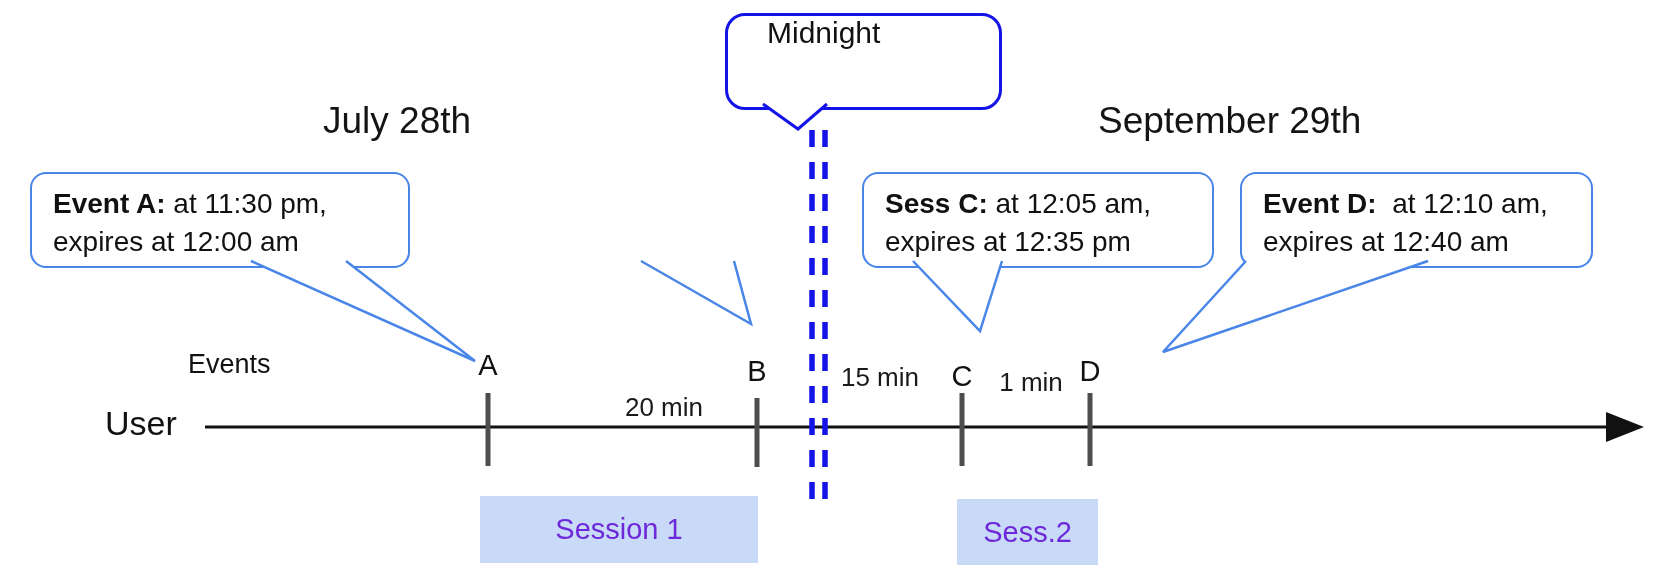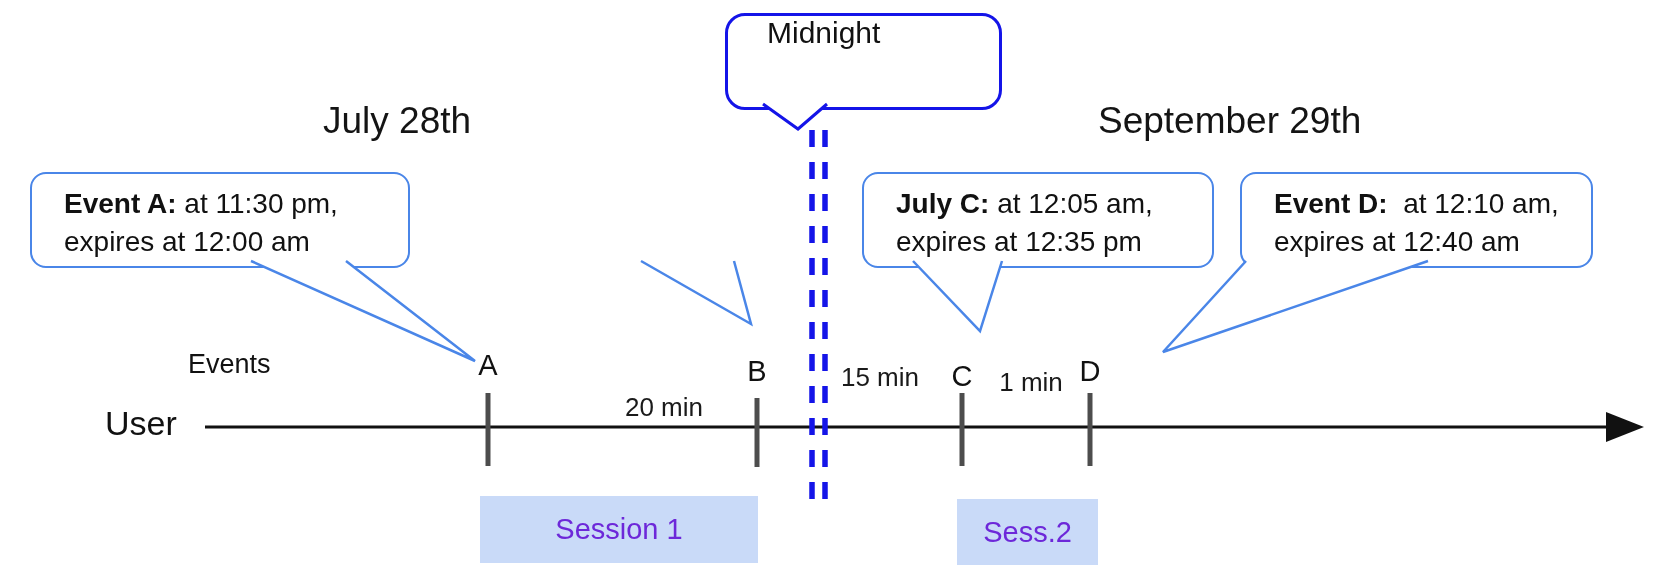--- a/index.html
+++ b/index.html
@@ -28,21 +28,21 @@
     padding-left:39px;
     font-size:30px;
   }
   .callout{
     position:absolute;
     top:172px;height:96px;
     box-sizing:border-box;
     border:2.5px solid #4a86e8;
     border-radius:16px;
     background:#fff;
-    padding:11px 6px 0 32px;
+    padding:11px 6px 0 21px;
     font-size:28px;
     line-height:38px;
     white-space:nowrap;
   }
   .callout .ln{display:block;}
   .callout b{font-weight:bold;}
   .callout span{white-space:pre-wrap;}
   .events-label{position:absolute;left:188px;top:349px;font-size:27px;}
   .user-label{position:absolute;left:105px;top:404px;font-size:34px;}
   .tick-label{
@@ -83,21 +83,21 @@
     <span>Midnight</span>
   </div>
 
   <div class="callout" style="left:30px;width:380px;">
     <span class="ln"><b>Event A:</b><span> at 11:30 pm,</span></span>
     <span class="ln">expires at 12:00 am</span>
   </div>
 
 
   <div class="callout" style="left:862px;width:352px;">
-    <span class="ln"><b>July C:</b><span> at 12:05 am,</span></span>
+    <span class="ln"><b>Sess C:</b><span> at 12:05 am,</span></span>
     <span class="ln">expires at 12:35 pm</span>
   </div>
 
   <div class="callout" style="left:1240px;width:353px;">
     <span class="ln"><b>Event D:</b><span>  at 12:10 am,</span></span>
     <span class="ln">expires at 12:40 am</span>
   </div>
 
   <div class="events-label">Events</div>
   <div class="user-label">User</div>

